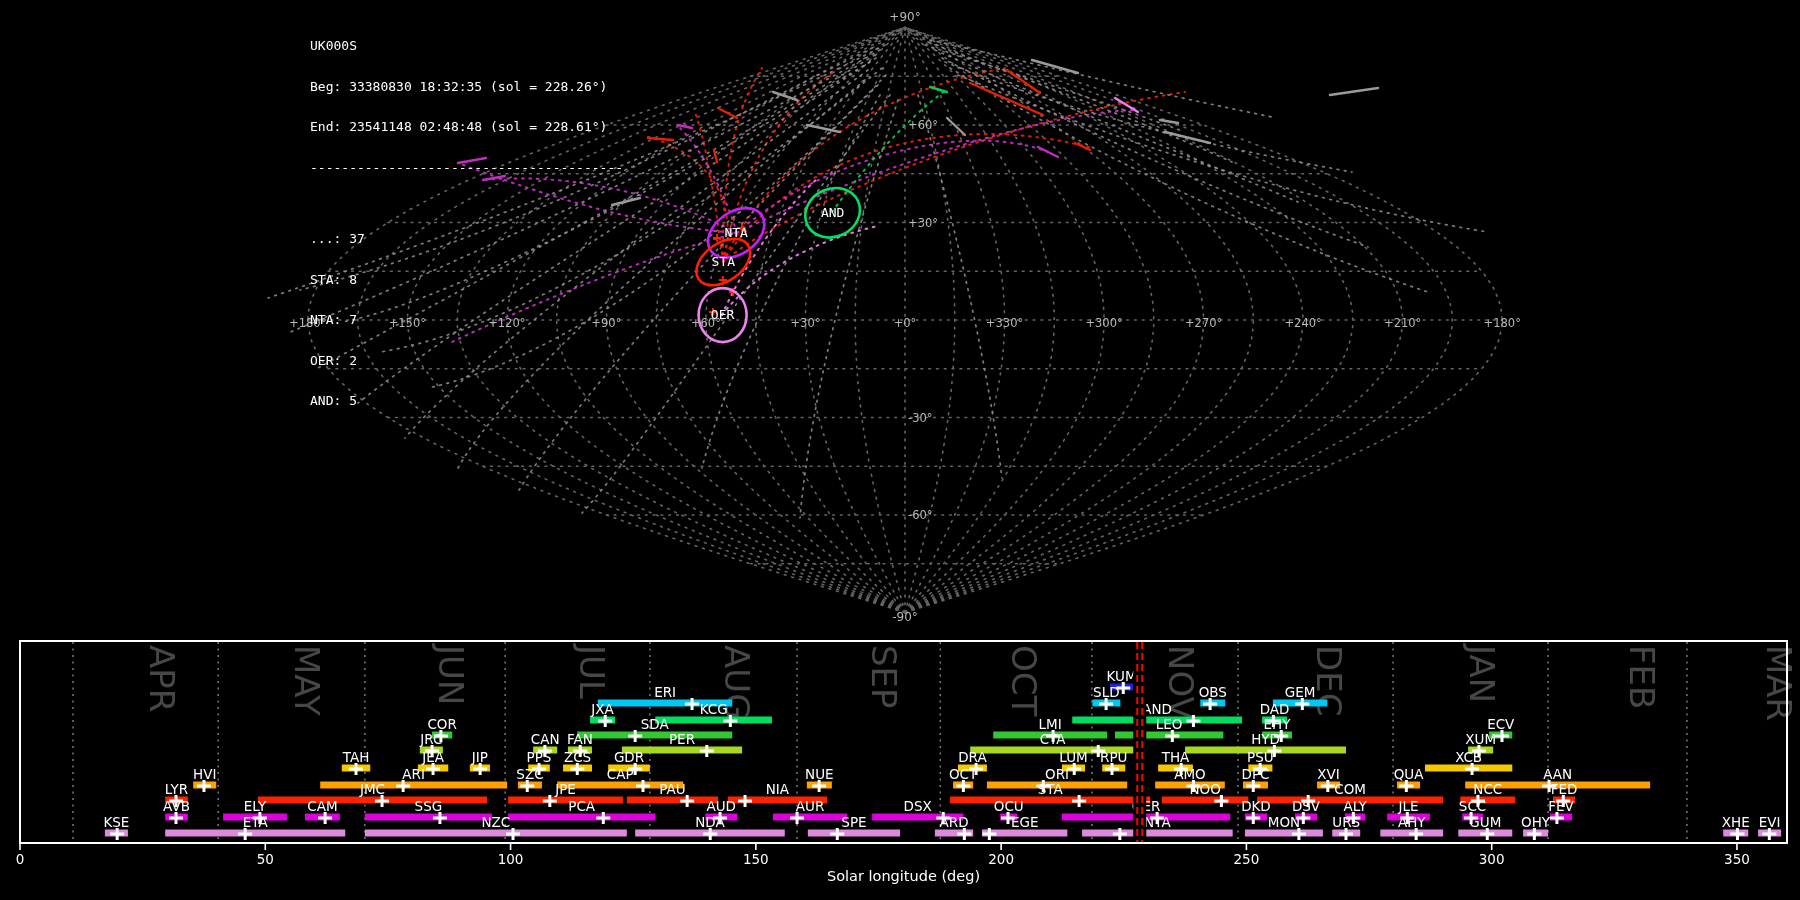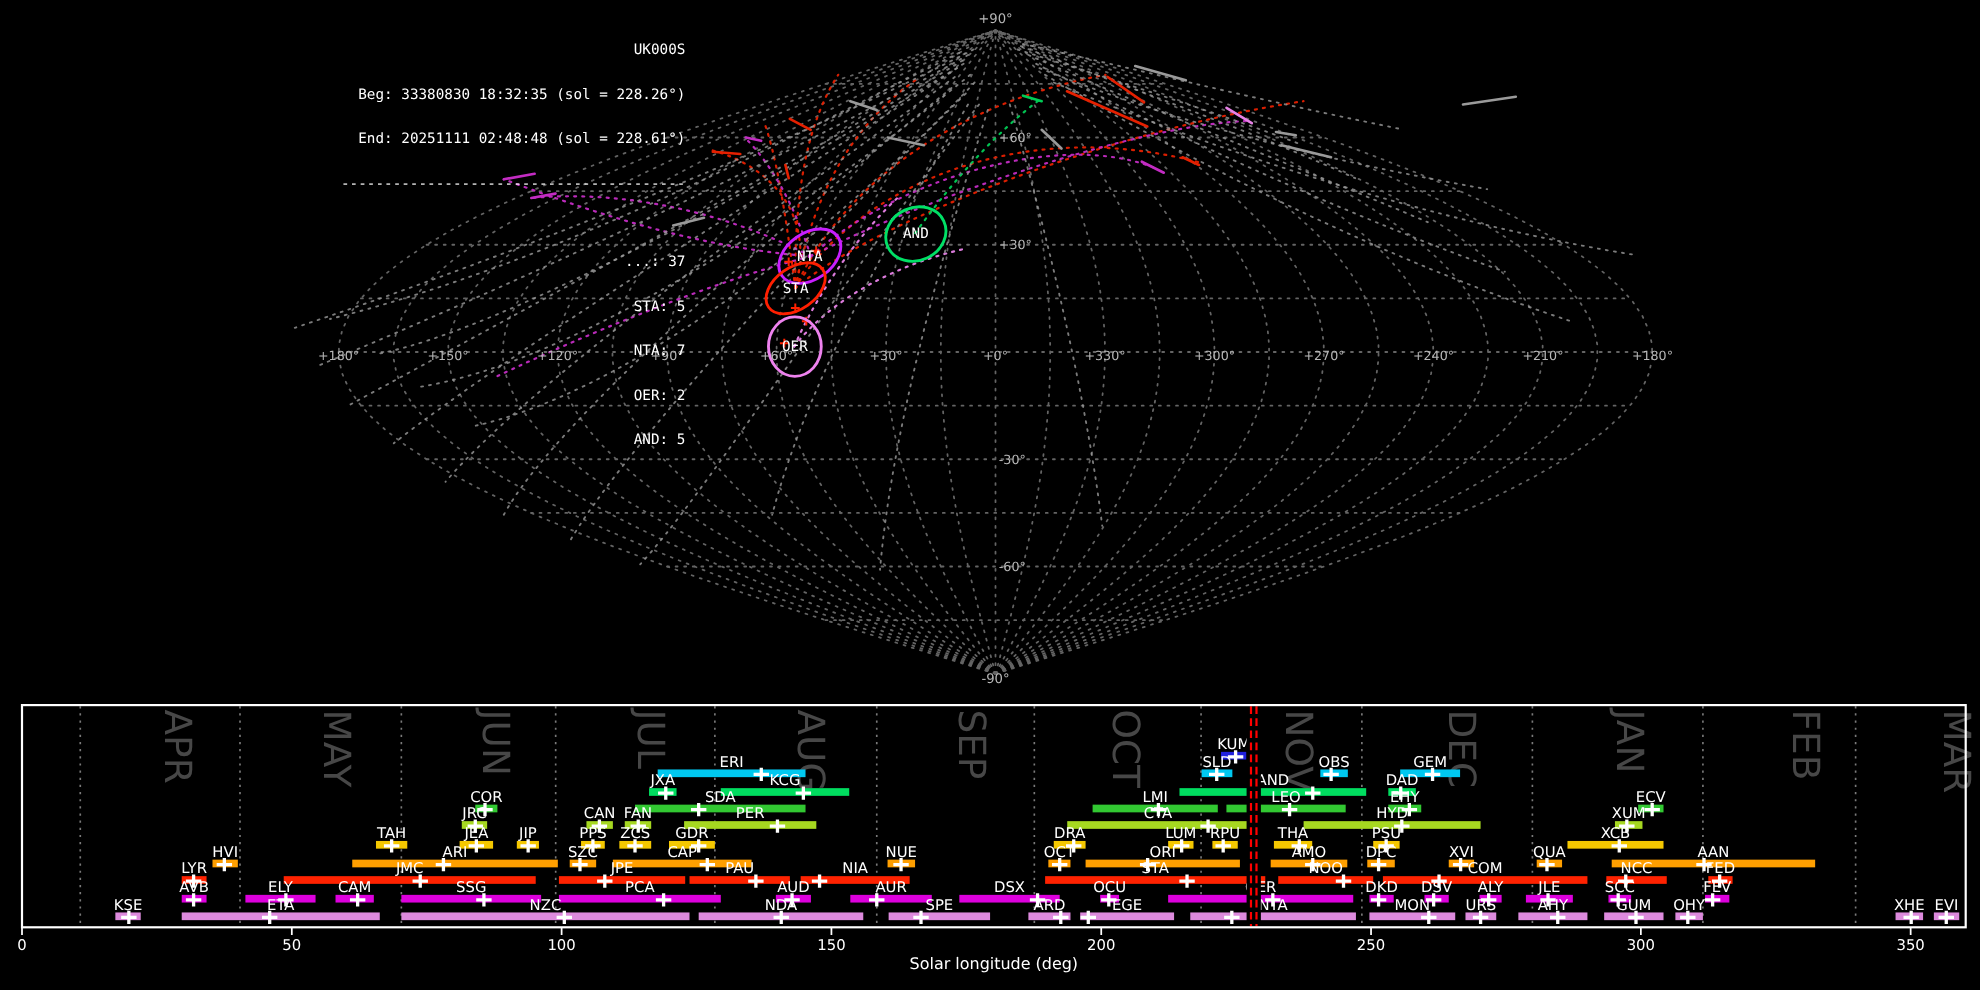--- a/index.html
+++ b/index.html
@@ -1,37 +1,37 @@
 <!DOCTYPE html>
 <html><head>
 <meta charset="utf-8">
 <style>
   html,body{margin:0;padding:0;background:#000;}
   #screen{position:relative;width:1800px;height:900px;background:#000;overflow:hidden;
           font-family:"DejaVu Sans",sans-serif;}
   #hdr{position:absolute;left:310px;top:12px;color:#fff;
        font-family:"DejaVu Sans Mono",monospace;font-size:13px;line-height:13.5px;
-       white-space:pre;z-index:5;text-align:right;}
+       white-space:pre;z-index:5;}
   #hdr .gap{height:4px;}
   #plot{position:absolute;left:0;top:0;}
   text{font-family:"DejaVu Sans",sans-serif;}
   .mono{font-family:"DejaVu Sans Mono",monospace;}
 </style>
 </head>
 <body>
 
 <div id="screen">
   <div id="hdr">
     <div>UK000S</div>
     <div>Beg: 33380830 18:32:35 (sol = 228.26°)</div>
-    <div>End: 20251111 02:48:48 (sol = 228.61°)</div>
+    <div>End: 23541148 02:48:48 (sol = 228.61°)</div>
     <div>----------------------------------------</div>
     <div class="gap"></div>
     <div>...: 37</div>
-    <div>STA: 5</div>
+    <div>STA: 8</div>
     <div>NTA: 7</div>
     <div>OER: 2</div>
     <div>AND: 5</div>
   </div>
   <svg id="plot" width="1800" height="900">
       <g>
         <line x1="750.4229135029705" y1="563.75" x2="1059.5770864970295" y2="563.75" stroke="#646464" stroke-width="1.6" stroke-dasharray="1.8 6" stroke-linecap="round"></line>
         <line x1="606.3799999999999" y1="515" x2="1203.6200000000001" y2="515" stroke="#646464" stroke-width="1.6" stroke-dasharray="1.8 6" stroke-linecap="round"></line>
         <line x1="482.6875460041463" y1="466.25" x2="1327.3124539958537" y2="466.25" stroke="#646464" stroke-width="1.6" stroke-dasharray="1.8 6" stroke-linecap="round"></line>
         <line x1="387.7749878437818" y1="417.5" x2="1422.2250121562183" y2="417.5" stroke="#646464" stroke-width="1.6" stroke-dasharray="1.8 6" stroke-linecap="round"></line>

